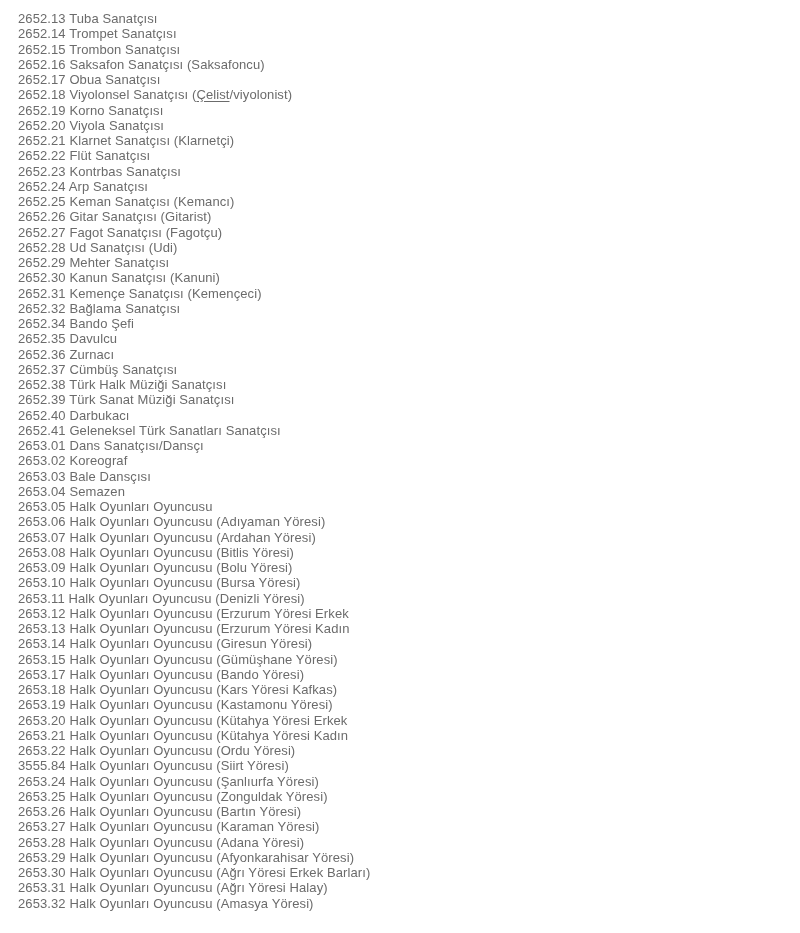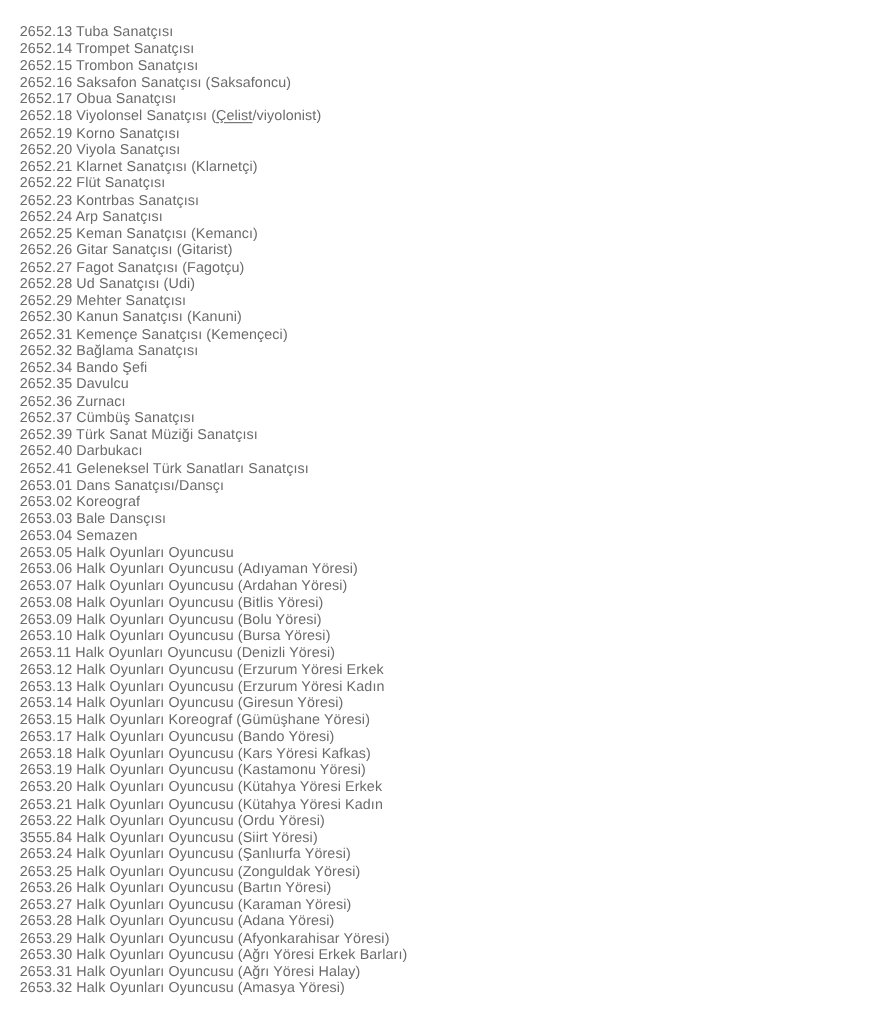--- a/index.html
+++ b/index.html
@@ -6,21 +6,21 @@
     margin: 0;
     padding: 0;
     background: #ffffff;
   }
   .page {
     width: 800px;
     height: 933px;
     overflow: hidden;
     background: #ffffff;
     box-sizing: border-box;
-    padding-top: 21px;
+    padding-top: 11px;
   }
   .line {
     font-family: "Liberation Sans", "DejaVu Sans", sans-serif;
     font-size: 13px;
     line-height: 15.25px;
     color: #6b6b6b;
     padding-left: 18px;
     white-space: nowrap;
     letter-spacing: 0.1px;
   }
@@ -58,38 +58,39 @@
       <div class="line"><span class="code">2652.27 </span><span>Fagot Sanatçısı (Fagotçu)</span></div>
       <div class="line"><span class="code">2652.28 </span><span>Ud Sanatçısı (Udi)</span></div>
       <div class="line"><span class="code">2652.29 </span><span>Mehter Sanatçısı</span></div>
       <div class="line"><span class="code">2652.30 </span><span>Kanun Sanatçısı (Kanuni)</span></div>
       <div class="line"><span class="code">2652.31 </span><span>Kemençe Sanatçısı (Kemençeci)</span></div>
       <div class="line"><span class="code">2652.32 </span><span>Bağlama Sanatçısı</span></div>
       <div class="line"><span class="code">2652.34 </span><span>Bando Şefi</span></div>
       <div class="line"><span class="code">2652.35 </span><span>Davulcu</span></div>
       <div class="line"><span class="code">2652.36 </span><span>Zurnacı</span></div>
       <div class="line"><span class="code">2652.37 </span><span>Cümbüş Sanatçısı</span></div>
+      <div class="line"><span class="code">2652.38 </span><span>Türk Halk Müziği Sanatçısı</span></div>
       <div class="line"><span class="code">2652.39 </span><span>Türk Sanat Müziği Sanatçısı</span></div>
       <div class="line"><span class="code">2652.40 </span><span>Darbukacı</span></div>
       <div class="line"><span class="code">2652.41 </span><span>Geleneksel Türk Sanatları Sanatçısı</span></div>
       <div class="line"><span class="code">2653.01 </span><span>Dans Sanatçısı/Dansçı</span></div>
       <div class="line"><span class="code">2653.02 </span><span>Koreograf</span></div>
       <div class="line"><span class="code">2653.03 </span><span>Bale Dansçısı</span></div>
       <div class="line"><span class="code">2653.04 </span><span>Semazen</span></div>
       <div class="line"><span class="code">2653.05 </span><span>Halk Oyunları Oyuncusu</span></div>
       <div class="line"><span class="code">2653.06 </span><span>Halk Oyunları Oyuncusu (Adıyaman Yöresi)</span></div>
       <div class="line"><span class="code">2653.07 </span><span>Halk Oyunları Oyuncusu (Ardahan Yöresi)</span></div>
       <div class="line"><span class="code">2653.08 </span><span>Halk Oyunları Oyuncusu (Bitlis Yöresi)</span></div>
       <div class="line"><span class="code">2653.09 </span><span>Halk Oyunları Oyuncusu (Bolu Yöresi)</span></div>
       <div class="line"><span class="code">2653.10 </span><span>Halk Oyunları Oyuncusu (Bursa Yöresi)</span></div>
       <div class="line"><span class="code">2653.11 </span><span>Halk Oyunları Oyuncusu (Denizli Yöresi)</span></div>
       <div class="line"><span class="code">2653.12 </span><span>Halk Oyunları Oyuncusu (Erzurum Yöresi Erkek</span></div>
       <div class="line"><span class="code">2653.13 </span><span>Halk Oyunları Oyuncusu (Erzurum Yöresi Kadın</span></div>
       <div class="line"><span class="code">2653.14 </span><span>Halk Oyunları Oyuncusu (Giresun Yöresi)</span></div>
-      <div class="line"><span class="code">2653.15 </span><span>Halk Oyunları Koreograf (Gümüşhane Yöresi)</span></div>
+      <div class="line"><span class="code">2653.15 </span><span>Halk Oyunları Oyuncusu (Gümüşhane Yöresi)</span></div>
       <div class="line"><span class="code">2653.17 </span><span>Halk Oyunları Oyuncusu (Bando Yöresi)</span></div>
       <div class="line"><span class="code">2653.18 </span><span>Halk Oyunları Oyuncusu (Kars Yöresi Kafkas)</span></div>
       <div class="line"><span class="code">2653.19 </span><span>Halk Oyunları Oyuncusu (Kastamonu Yöresi)</span></div>
       <div class="line"><span class="code">2653.20 </span><span>Halk Oyunları Oyuncusu (Kütahya Yöresi Erkek</span></div>
       <div class="line"><span class="code">2653.21 </span><span>Halk Oyunları Oyuncusu (Kütahya Yöresi Kadın</span></div>
       <div class="line"><span class="code">2653.22 </span><span>Halk Oyunları Oyuncusu (Ordu Yöresi)</span></div>
       <div class="line"><span class="code">3555.84 </span><span>Halk Oyunları Oyuncusu (Siirt Yöresi)</span></div>
       <div class="line"><span class="code">2653.24 </span><span>Halk Oyunları Oyuncusu (Şanlıurfa Yöresi)</span></div>
       <div class="line"><span class="code">2653.25 </span><span>Halk Oyunları Oyuncusu (Zonguldak Yöresi)</span></div>
       <div class="line"><span class="code">2653.26 </span><span>Halk Oyunları Oyuncusu (Bartın Yöresi)</span></div>

